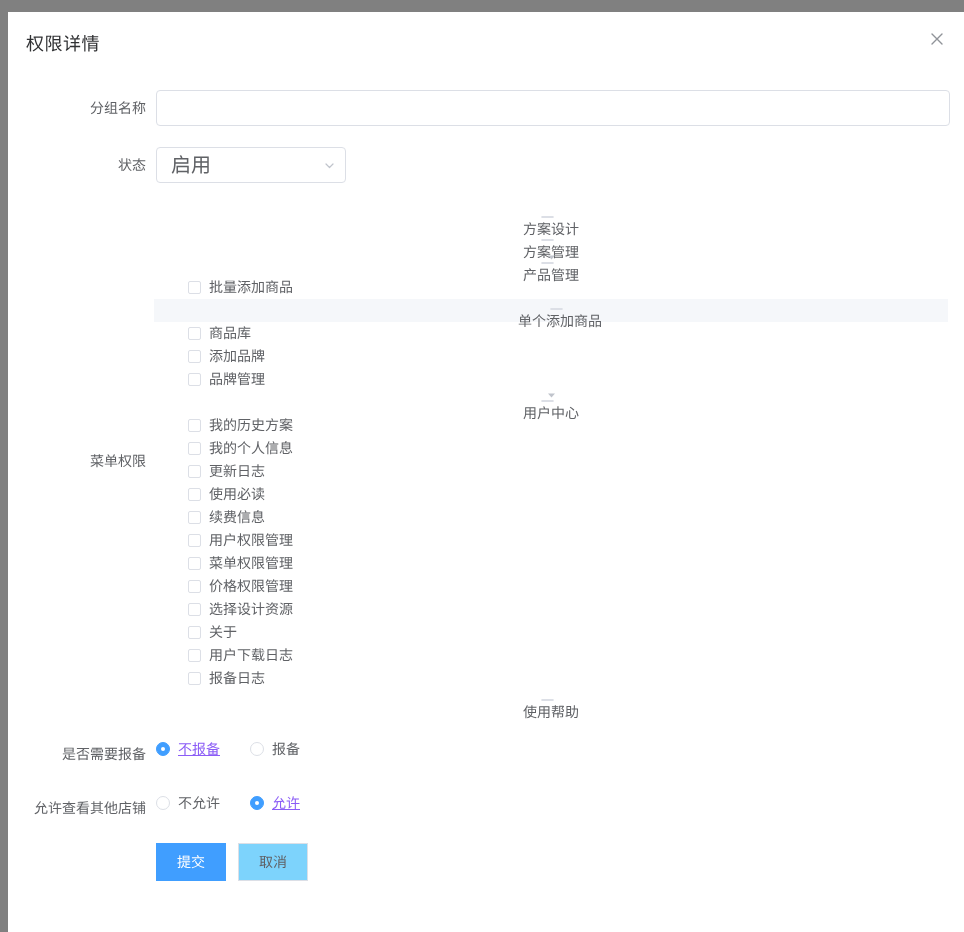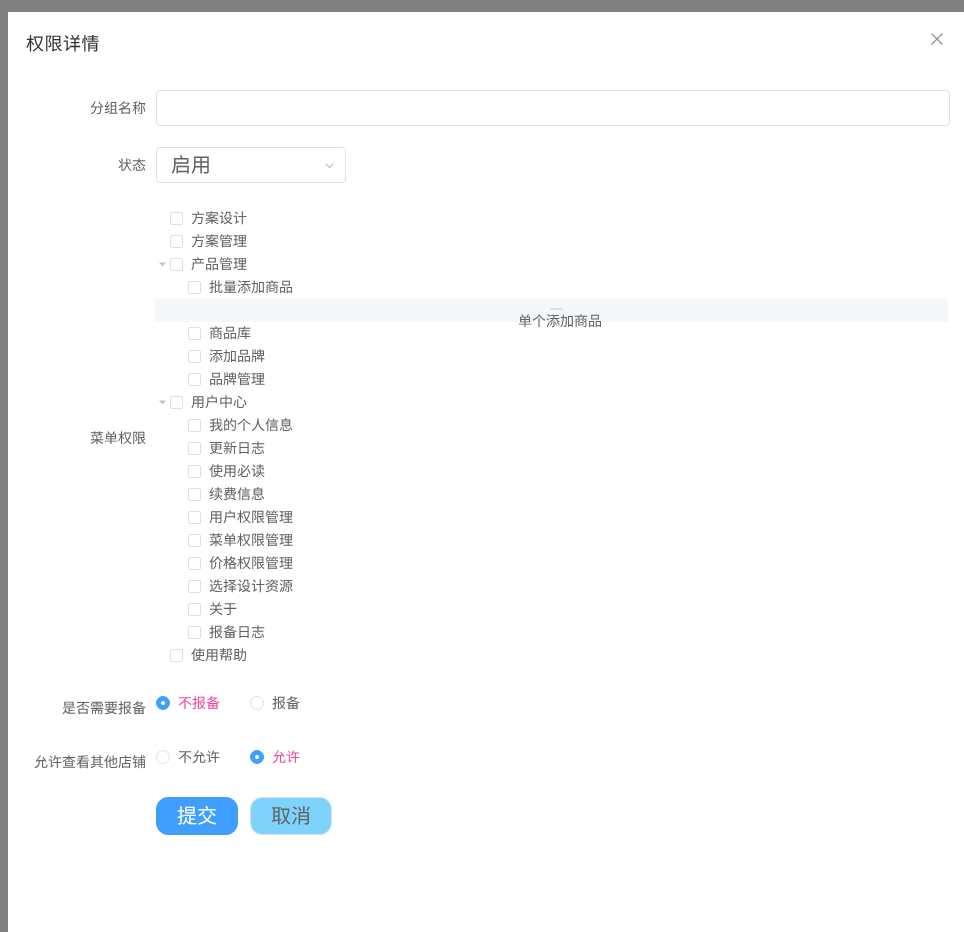--- a/index.html
+++ b/index.html
@@ -139,21 +139,21 @@
     margin-left: -2px;
   }
   .tree-node {
     display: flex;
     align-items: center;
     height: 23px;
     cursor: pointer;
     position: relative;
   }
   .tree-node.hovered { background: #f5f7fa; flex-direction: column; }
-  .tree-node.depth-1 { padding-left: 0px; }
+  .tree-node.depth-1 { padding-left: 0px; flex-direction: column; }
   .tree-node.depth-2 { padding-left: 18px; }
 
   .tree-arrow {
     width: 16px;
     min-width: 16px;
     height: 16px;
     display: flex;
     align-items: center;
     justify-content: center;
   }
@@ -217,33 +217,33 @@
     margin-left: -2px;
     margin-top: -2px;
     border-radius: 50%;
     background: #fff;
   }
   .radio-text {
     font-size: 14px;
     color: #606266;
     line-height: 14px;
   }
-  .radio-item.checked .radio-text { color: #ec4899; }
+  .radio-item.checked .radio-text { color: #8b5cf6; text-decoration: underline; }
 
   
   .row-actions { margin-top: 22px; }
   .btn-bar { display: flex; align-items: center; }
   .btn {
     height: 38px;
     min-width: 68px;
     padding: 0 20px;
     box-sizing: border-box;
-    border-radius: 12px;
+    border-radius: 0;
     font-family: Liberation Sans, sans-serif;
-    font-size: 20px;
+    font-size: 14px;
     line-height: 36px;
     cursor: pointer;
     text-align: center;
     border: 1px solid transparent;
   }
   .btn-primary {
     background: #409eff;
     border-color: #409eff;
     color: #ffffff;
     margin-right: 12px;
@@ -378,20 +378,29 @@
               <span class="tree-checkbox"></span>
               <span class="tree-label">用户中心</span>
             </div>
             <div class="tree-node depth-2">
               <span class="tree-arrow placeholder">
                 <svg width="9" height="9" viewBox="0 0 9 9">
                   <path d="M1 2.6 L8 2.6 L4.5 6.6 Z" fill="#c0c4cc"></path>
                 </svg>
               </span>
               <span class="tree-checkbox"></span>
+              <span class="tree-label">我的历史方案</span>
+            </div>
+            <div class="tree-node depth-2">
+              <span class="tree-arrow placeholder">
+                <svg width="9" height="9" viewBox="0 0 9 9">
+                  <path d="M1 2.6 L8 2.6 L4.5 6.6 Z" fill="#c0c4cc"></path>
+                </svg>
+              </span>
+              <span class="tree-checkbox"></span>
               <span class="tree-label">我的个人信息</span>
             </div>
             <div class="tree-node depth-2">
               <span class="tree-arrow placeholder">
                 <svg width="9" height="9" viewBox="0 0 9 9">
                   <path d="M1 2.6 L8 2.6 L4.5 6.6 Z" fill="#c0c4cc"></path>
                 </svg>
               </span>
               <span class="tree-checkbox"></span>
               <span class="tree-label">更新日志</span>
@@ -451,20 +460,29 @@
               <span class="tree-label">选择设计资源</span>
             </div>
             <div class="tree-node depth-2">
               <span class="tree-arrow placeholder">
                 <svg width="9" height="9" viewBox="0 0 9 9">
                   <path d="M1 2.6 L8 2.6 L4.5 6.6 Z" fill="#c0c4cc"></path>
                 </svg>
               </span>
               <span class="tree-checkbox"></span>
               <span class="tree-label">关于</span>
+            </div>
+            <div class="tree-node depth-2">
+              <span class="tree-arrow placeholder">
+                <svg width="9" height="9" viewBox="0 0 9 9">
+                  <path d="M1 2.6 L8 2.6 L4.5 6.6 Z" fill="#c0c4cc"></path>
+                </svg>
+              </span>
+              <span class="tree-checkbox"></span>
+              <span class="tree-label">用户下载日志</span>
             </div>
             <div class="tree-node depth-2">
               <span class="tree-arrow placeholder">
                 <svg width="9" height="9" viewBox="0 0 9 9">
                   <path d="M1 2.6 L8 2.6 L4.5 6.6 Z" fill="#c0c4cc"></path>
                 </svg>
               </span>
               <span class="tree-checkbox"></span>
               <span class="tree-label">报备日志</span>
             </div>

